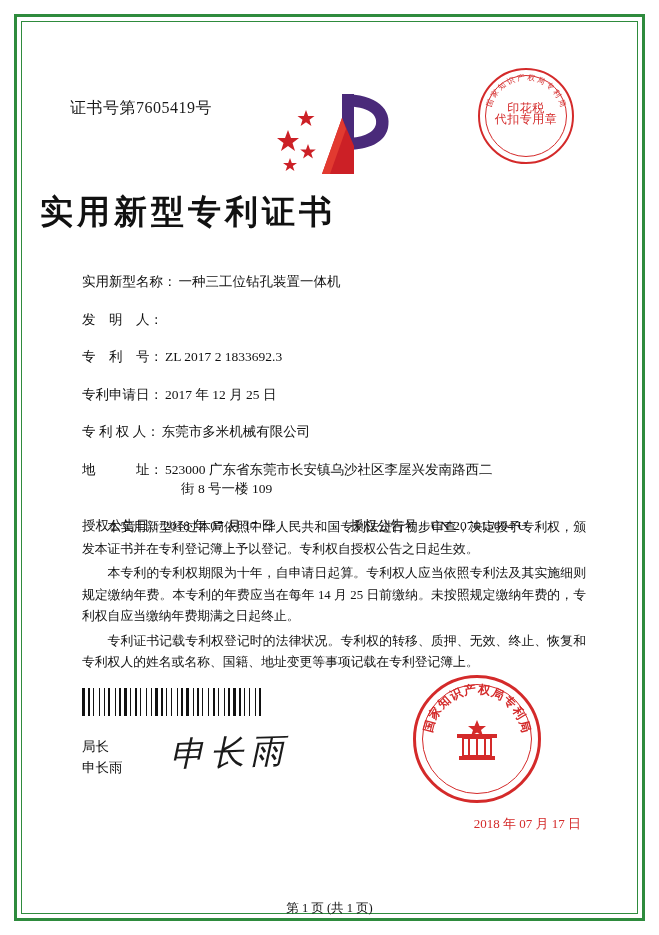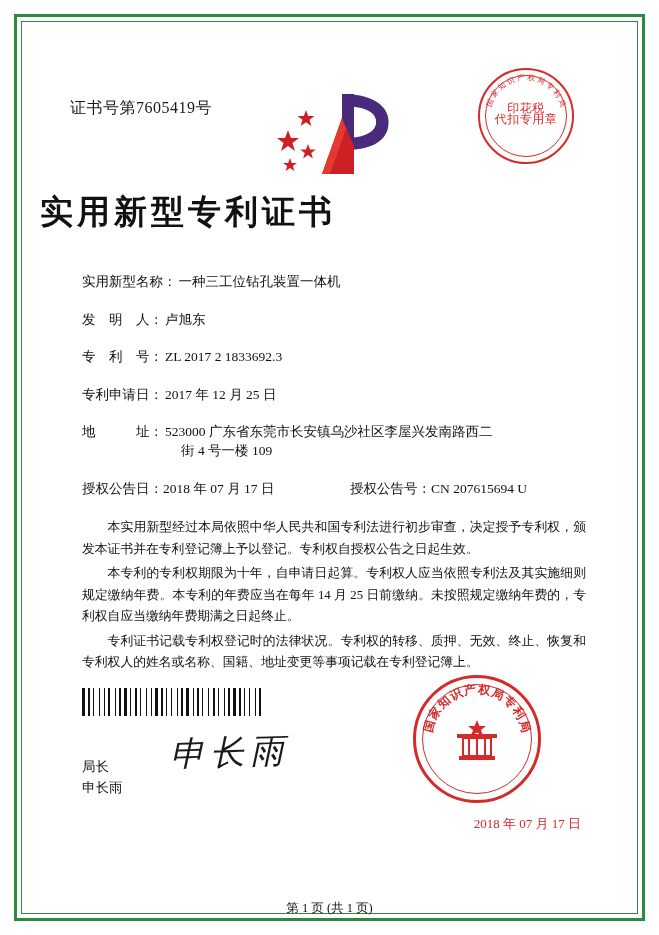--- a/index.html
+++ b/index.html
@@ -195,21 +195,20 @@
   }
 
   
   .sign-label {
     position: absolute;
     left: 42px;
     top: 696px;
     font-size: 13.5px;
     line-height: 21px;
     color: #111;
-    margin-top: 20px;
   }
   .signature {
     position: absolute;
     left: 130px;
     top: 690px;
     font-size: 34px;
     font-family: "Liberation Serif", serif;
     font-style: italic;
     color: #1a1a1a;
     letter-spacing: 6px;
@@ -325,39 +324,42 @@
 
     <div class="fields">
 
       <div class="field-row">
         <span class="field-label">实用新型名称：</span>
         <span class="field-value">一种三工位钻孔装置一体机</span>
       </div>
 
       <div class="field-row">
         <span class="field-label">发　明　人：</span>
-        <span class="field-value">卢旭东</span>
       </div>
 
       <div class="field-row">
         <span class="field-label">专　利　号：</span>
         <span class="field-value">ZL 2017 2 1833692.3</span>
       </div>
 
       <div class="field-row">
         <span class="field-label">专利申请日：</span>
         <span class="field-value">2017 年 12 月 25 日</span>
       </div>
 
+      <div class="field-row">
+        <span class="field-label">专 利 权 人：</span>
+        <span class="field-value">东莞市多米机械有限公司</span>
+      </div>
 
       <div class="field-row">
         <span class="field-label">地　　　址：</span>
         <span class="field-value">
           <span>523000  广东省东莞市长安镇乌沙社区李屋兴发南路西二</span>
-          <span class="cont">街 4 号一楼 109</span>
+          <span class="cont">街 8 号一楼 109</span>
         </span>
       </div>
 
       <div class="row-two">
         <span class="left"><span>授权公告日：</span><span>2018 年 07 月 17 日</span></span>
         <span class="right"><span>授权公告号：</span><span>CN 207615694 U</span></span>
       </div>
 
     </div>
 

